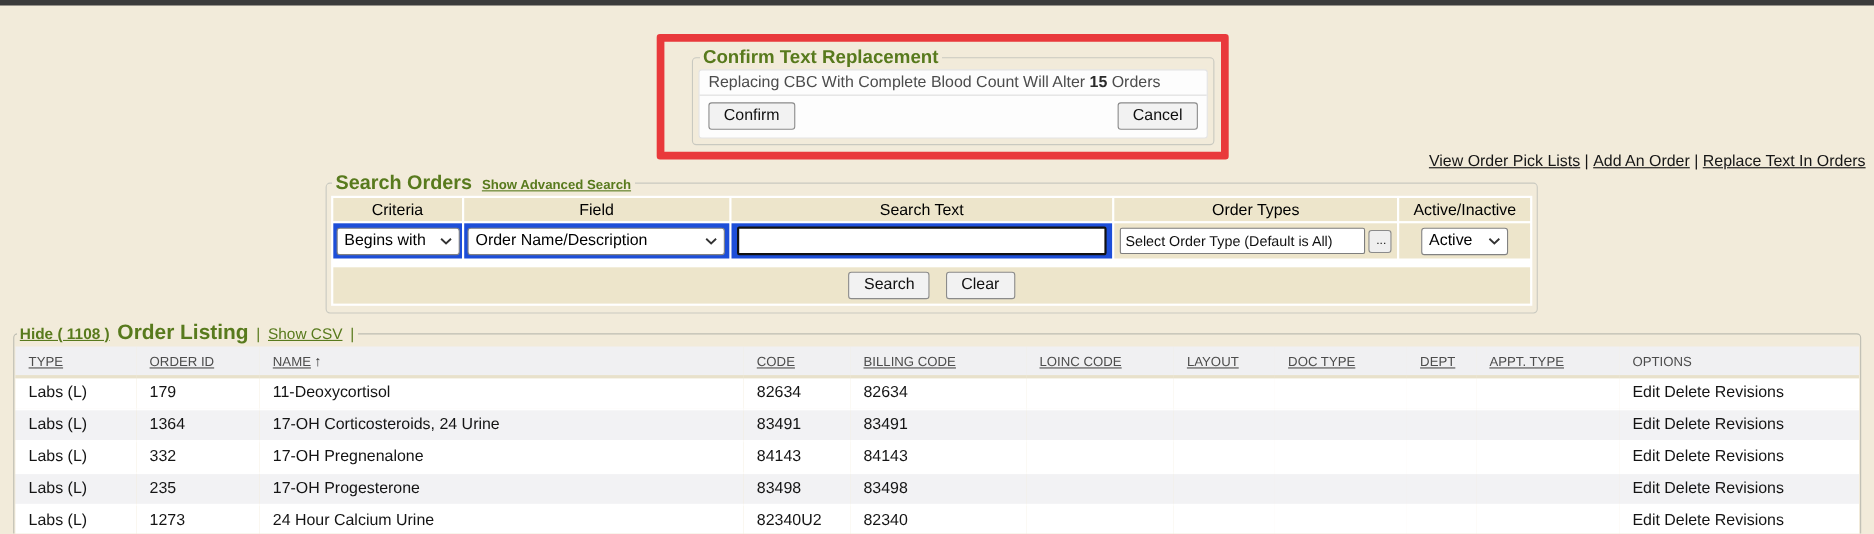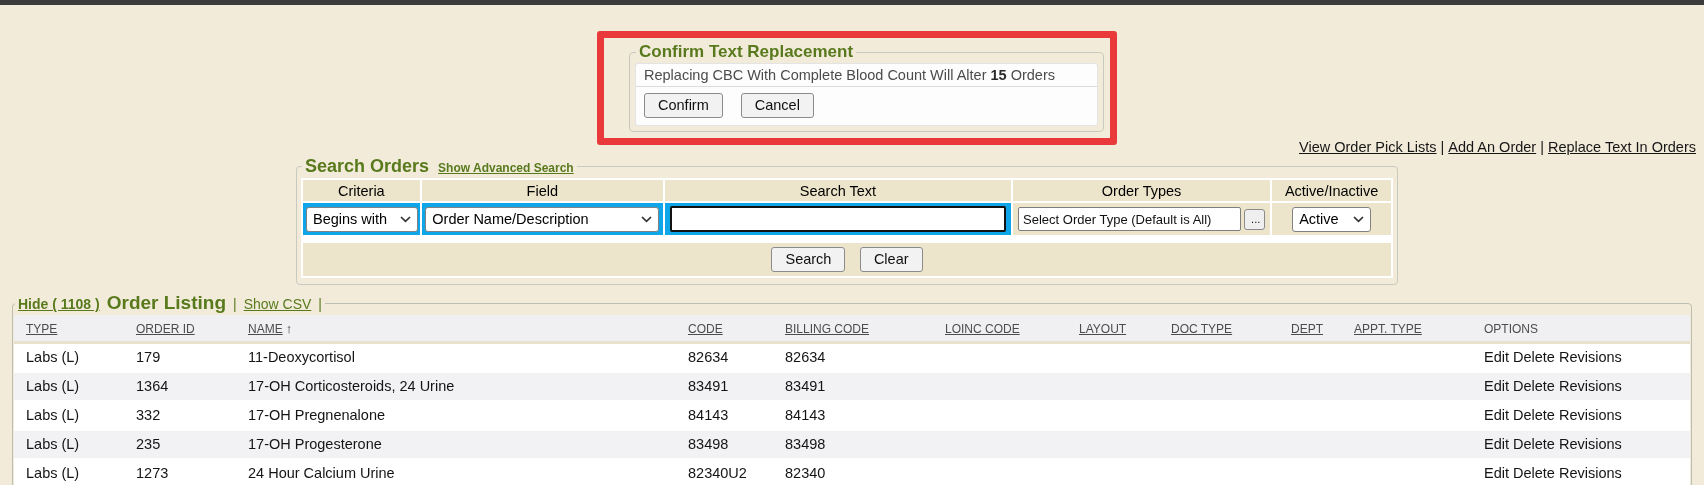--- a/index.html
+++ b/index.html
@@ -21,21 +21,21 @@
   .confirm-fs legend {
     font-size:17px; font-weight:bold; color:#587A1D; padding:0 3px; margin-left:1px;
   }
   .confirm-body { background:#FDFDFD; border:1px solid #E4E4E4; border-radius:3px; }
   .confirm-row {
     display:flex; gap:4px; align-items:baseline;
     padding:3px 8px; font-size:14.5px; color:#4C4C4C;
     border-bottom:1px solid #DCDCDC;
   }
   .confirm-row b { color:#2B2B2B; }
-  .confirm-actions { justify-content:flex-start; gap:18px; padding:6px 8px 7px; border-bottom:none; }
+  .confirm-actions { justify-content:space-between; gap:18px; padding:6px 8px 7px; border-bottom:none; }
   button.std {
     font-family:inherit; font-size:14.5px; color:#101010;
     background:#F2F2F2; border:1px solid #8B8B8B; border-radius:3px;
     padding:2px 13px 3px; line-height:18px; cursor:pointer;
   }
   .annotation {
     position:absolute; left:597px; top:31px; width:520px; height:114px;
     border:7px solid #E9393B; border-radius:3px; z-index:10; pointer-events:none;
   }
 
@@ -49,21 +49,21 @@
     position:absolute; left:296px; top:156px; width:1102px;
     margin:0; padding:1px 4px 6px 4px;
     border:1px solid #C9C9C0; border-radius:4px;
   }
   .search-fs legend { display:flex; align-items:baseline; gap:9px; margin-left:1px; padding:0 3px; }
   .search-title { font-size:18px; font-weight:bold; color:#587A1D; }
   .adv-link { font-size:12px; font-weight:bold; color:#587A1D; text-decoration:underline; cursor:pointer; }
   .search-table { width:100%; border-collapse:separate; border-spacing:2px; background:#FFFFFF; table-layout:fixed; }
   .search-table th { background:#EDE5CB; font-weight:normal; font-size:14.5px; color:#000; padding:2px; height:21px; text-align:center; }
   .search-table td { text-align:center; vertical-align:middle; }
-  td.cw { background:#0ea5e9; padding:3px 3px; }
+  td.cw { background:#1d4ed8; padding:3px 3px; }
   td.cb { background:#EDE5CB; padding:3px 3px; }
   tr.gap td { background:#FFFFFF; height:4px; padding:0; }
   td.btnrow { background:#EDE5CB; padding:4px; }
   td.btnrow button { margin:0 5px; }
 
   .fselect {
     display:inline-flex; align-items:center; justify-content:space-between;
     background:#FFF; border:1px solid #828282; border-radius:3px;
     height:25px; padding:0 6px; font-size:14.5px; color:#000; cursor:pointer;
   }

